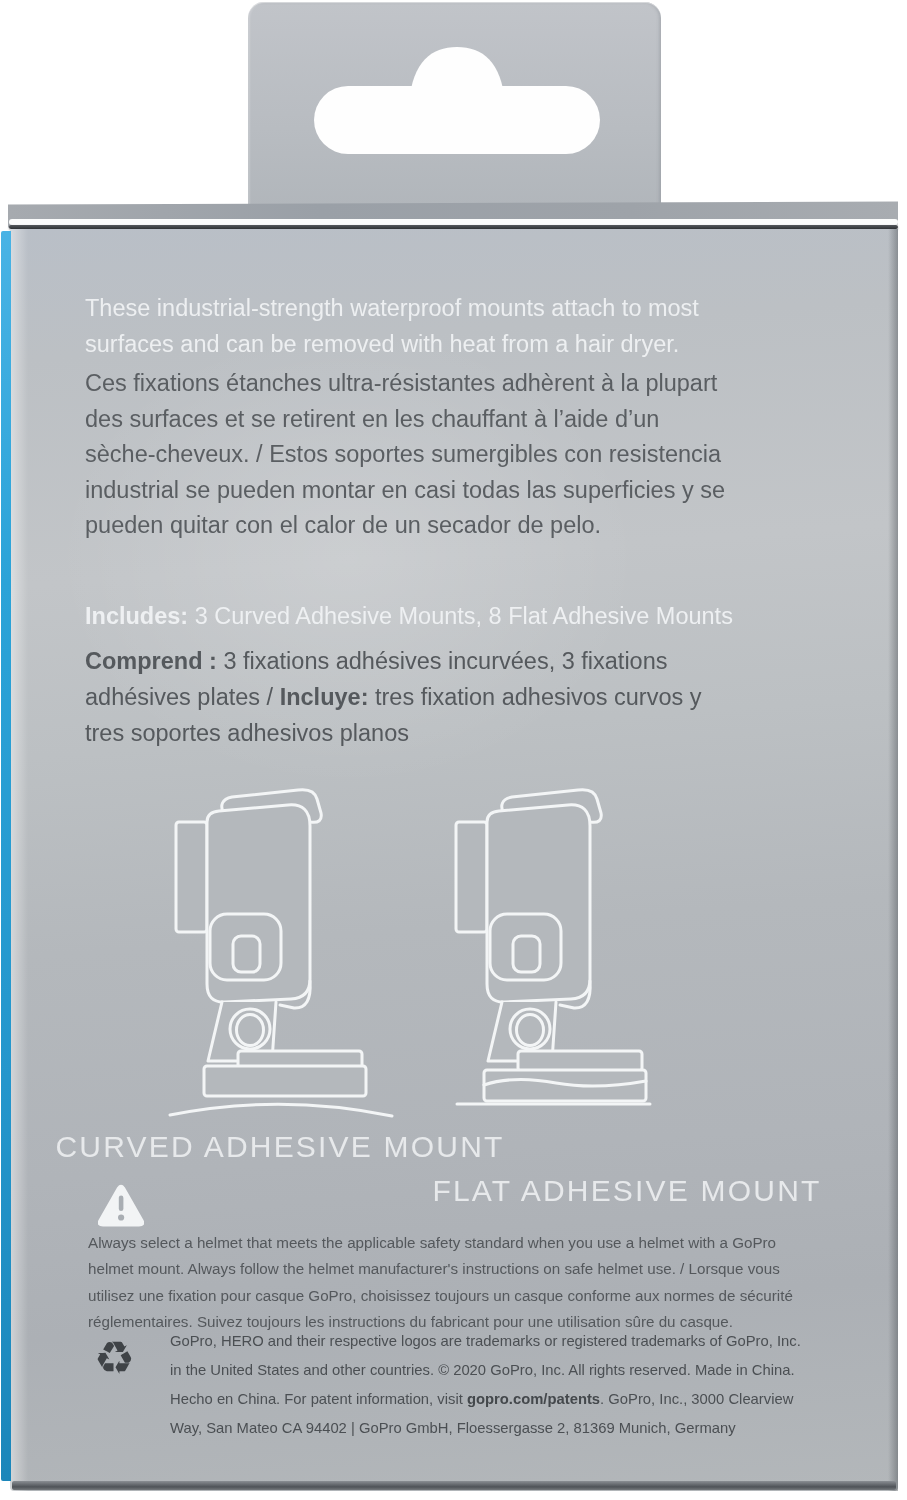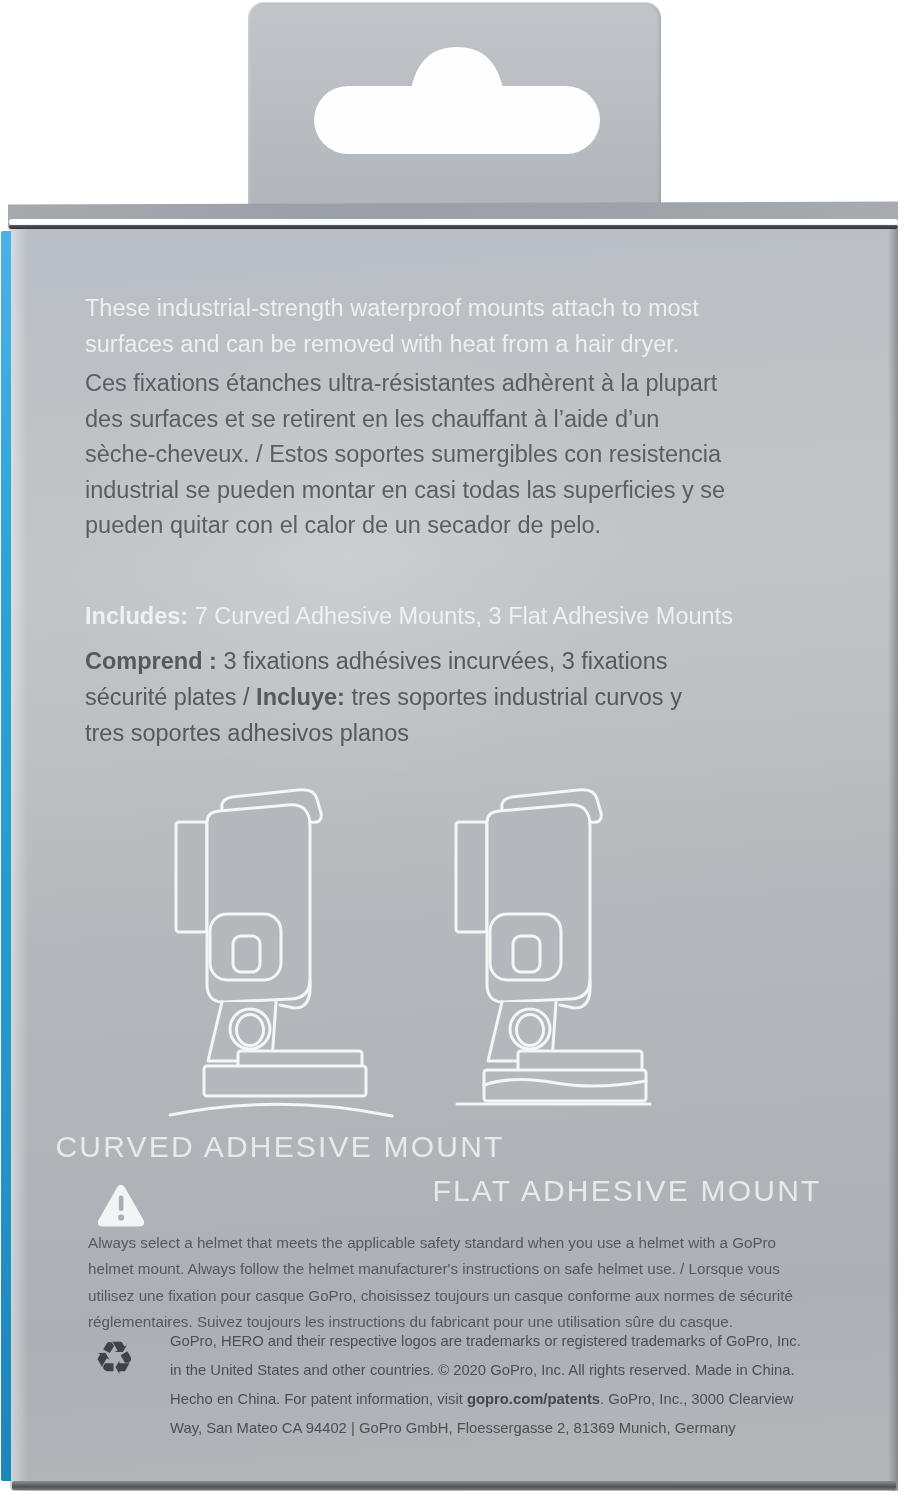--- a/index.html
+++ b/index.html
@@ -104,25 +104,25 @@
 
   <div class="txt fr-par pre">Ces fixations étanches ultra-résistantes adhèrent à la plupart
 des surfaces et se retirent en les chauffant à l’aide d’un
 sèche-cheveux. / Estos soportes sumergibles con resistencia
 industrial se pueden montar en casi todas las superficies y se
 pueden quitar con el calor de un secador de pelo.</div>
 
   <div class="txt en-par pre">These industrial-strength waterproof mounts attach to most
 surfaces and can be removed with heat from a hair dryer.</div>
 
-  <div class="txt includes-line"><span class="b">Includes:</span><span> 7 Curved Adhesive Mounts, 3 Flat Adhesive Mounts</span></div>
+  <div class="txt includes-line"><span class="b">Includes:</span><span> 3 Curved Adhesive Mounts, 8 Flat Adhesive Mounts</span></div>
 
   <div class="txt comprend">
     <div><span class="b">Comprend :</span><span> 3 fixations adhésives incurvées, 3 fixations</span></div>
-    <div><span>sécurité plates / </span><span class="b">Incluye:</span><span> tres soportes industrial curvos y</span></div>
+    <div><span>adhésives plates / </span><span class="b">Incluye:</span><span> tres fixation adhesivos curvos y</span></div>
     <div>tres soportes adhesivos planos</div>
   </div>
 
   <svg class="diagram" style="left:158px;top:784px;" width="240" height="340" viewBox="0 0 240 340">
     <g stroke="#f3f5f6" stroke-width="3" fill="none" stroke-linecap="round" stroke-linejoin="round">
       <rect x="18" y="38" width="31" height="110" rx="3" fill="#b4b8bc"></rect>
       <path d="M66,31 Q59,16 74,13 L140,6 Q156,4 159,15 L163,29 Q165,40 152,38 L80,34 Q69,33 66,31 Z" fill="#b4b8bc"></path>
       <path d="M61,27 L130,21 Q152,19 152,42 L152,195 Q152,214 133,215 L67,218 Q49,219 49,200 L49,38 Q49,28 61,27 Z" fill="#b4b8bc"></path>
       <rect x="52" y="130" width="71" height="66" rx="17" fill="#b4b8bc"></rect>
       <rect x="75" y="152" width="27" height="36" rx="8" fill="#b4b8bc"></rect>

